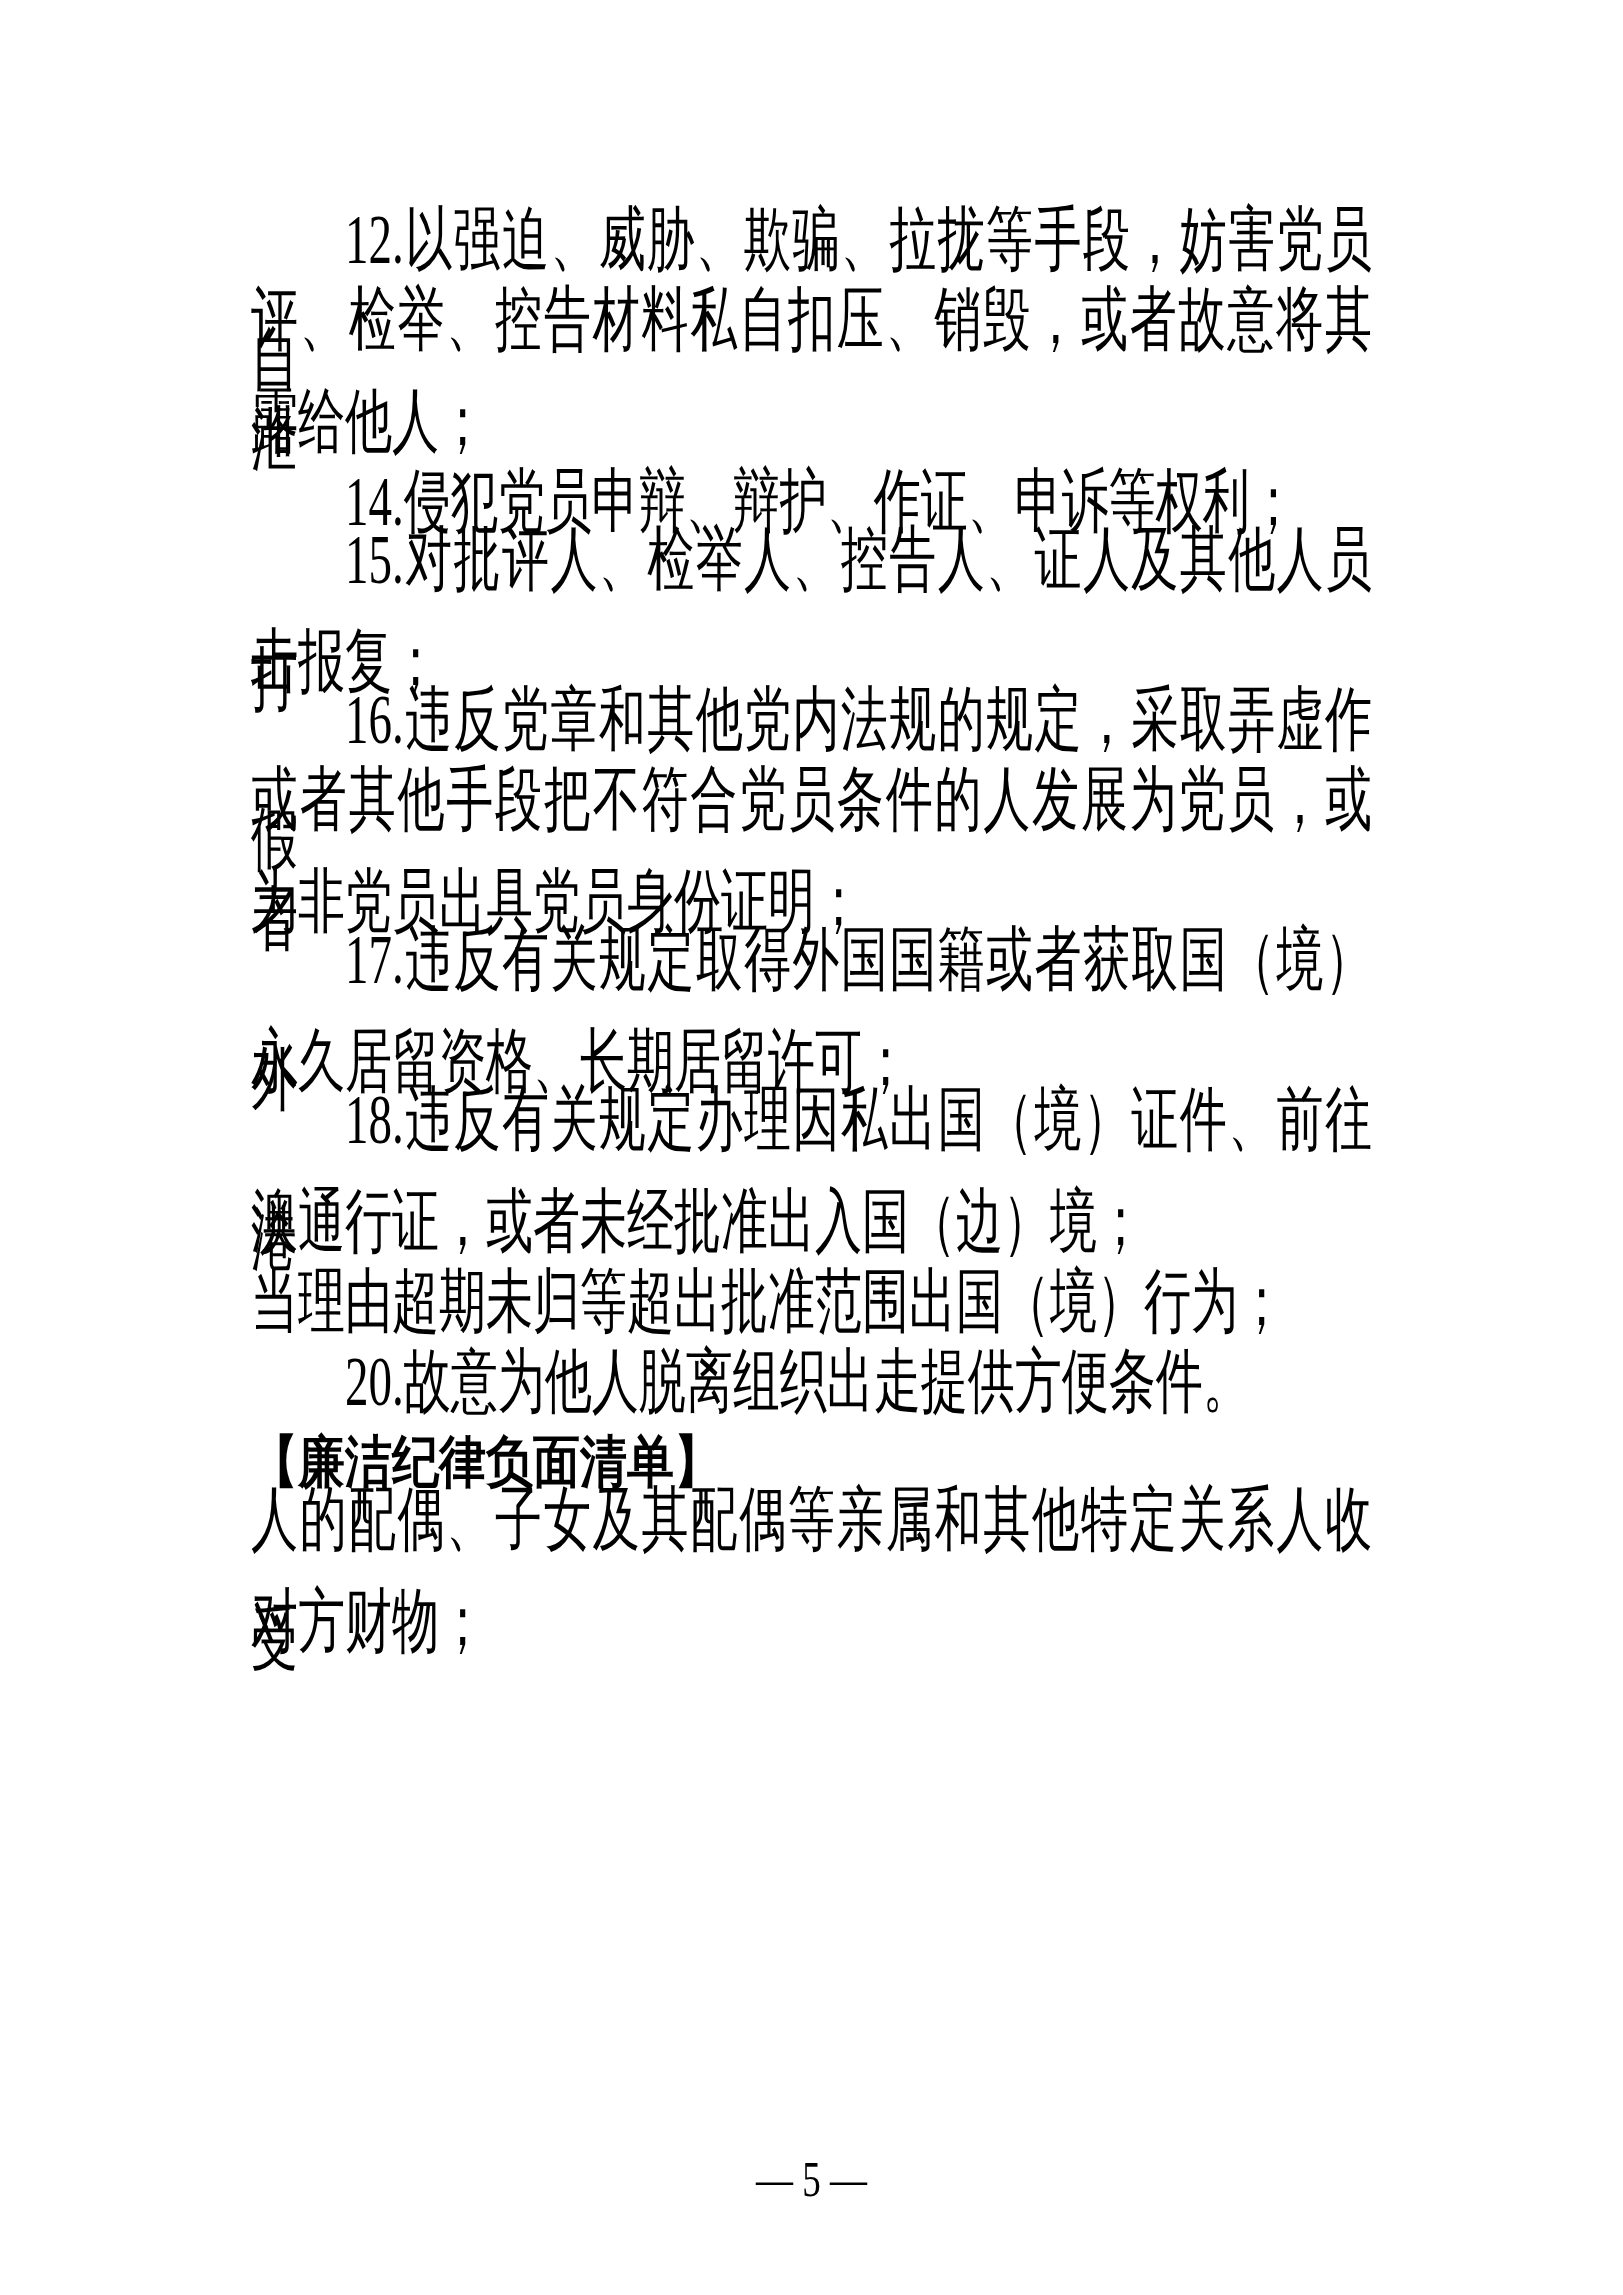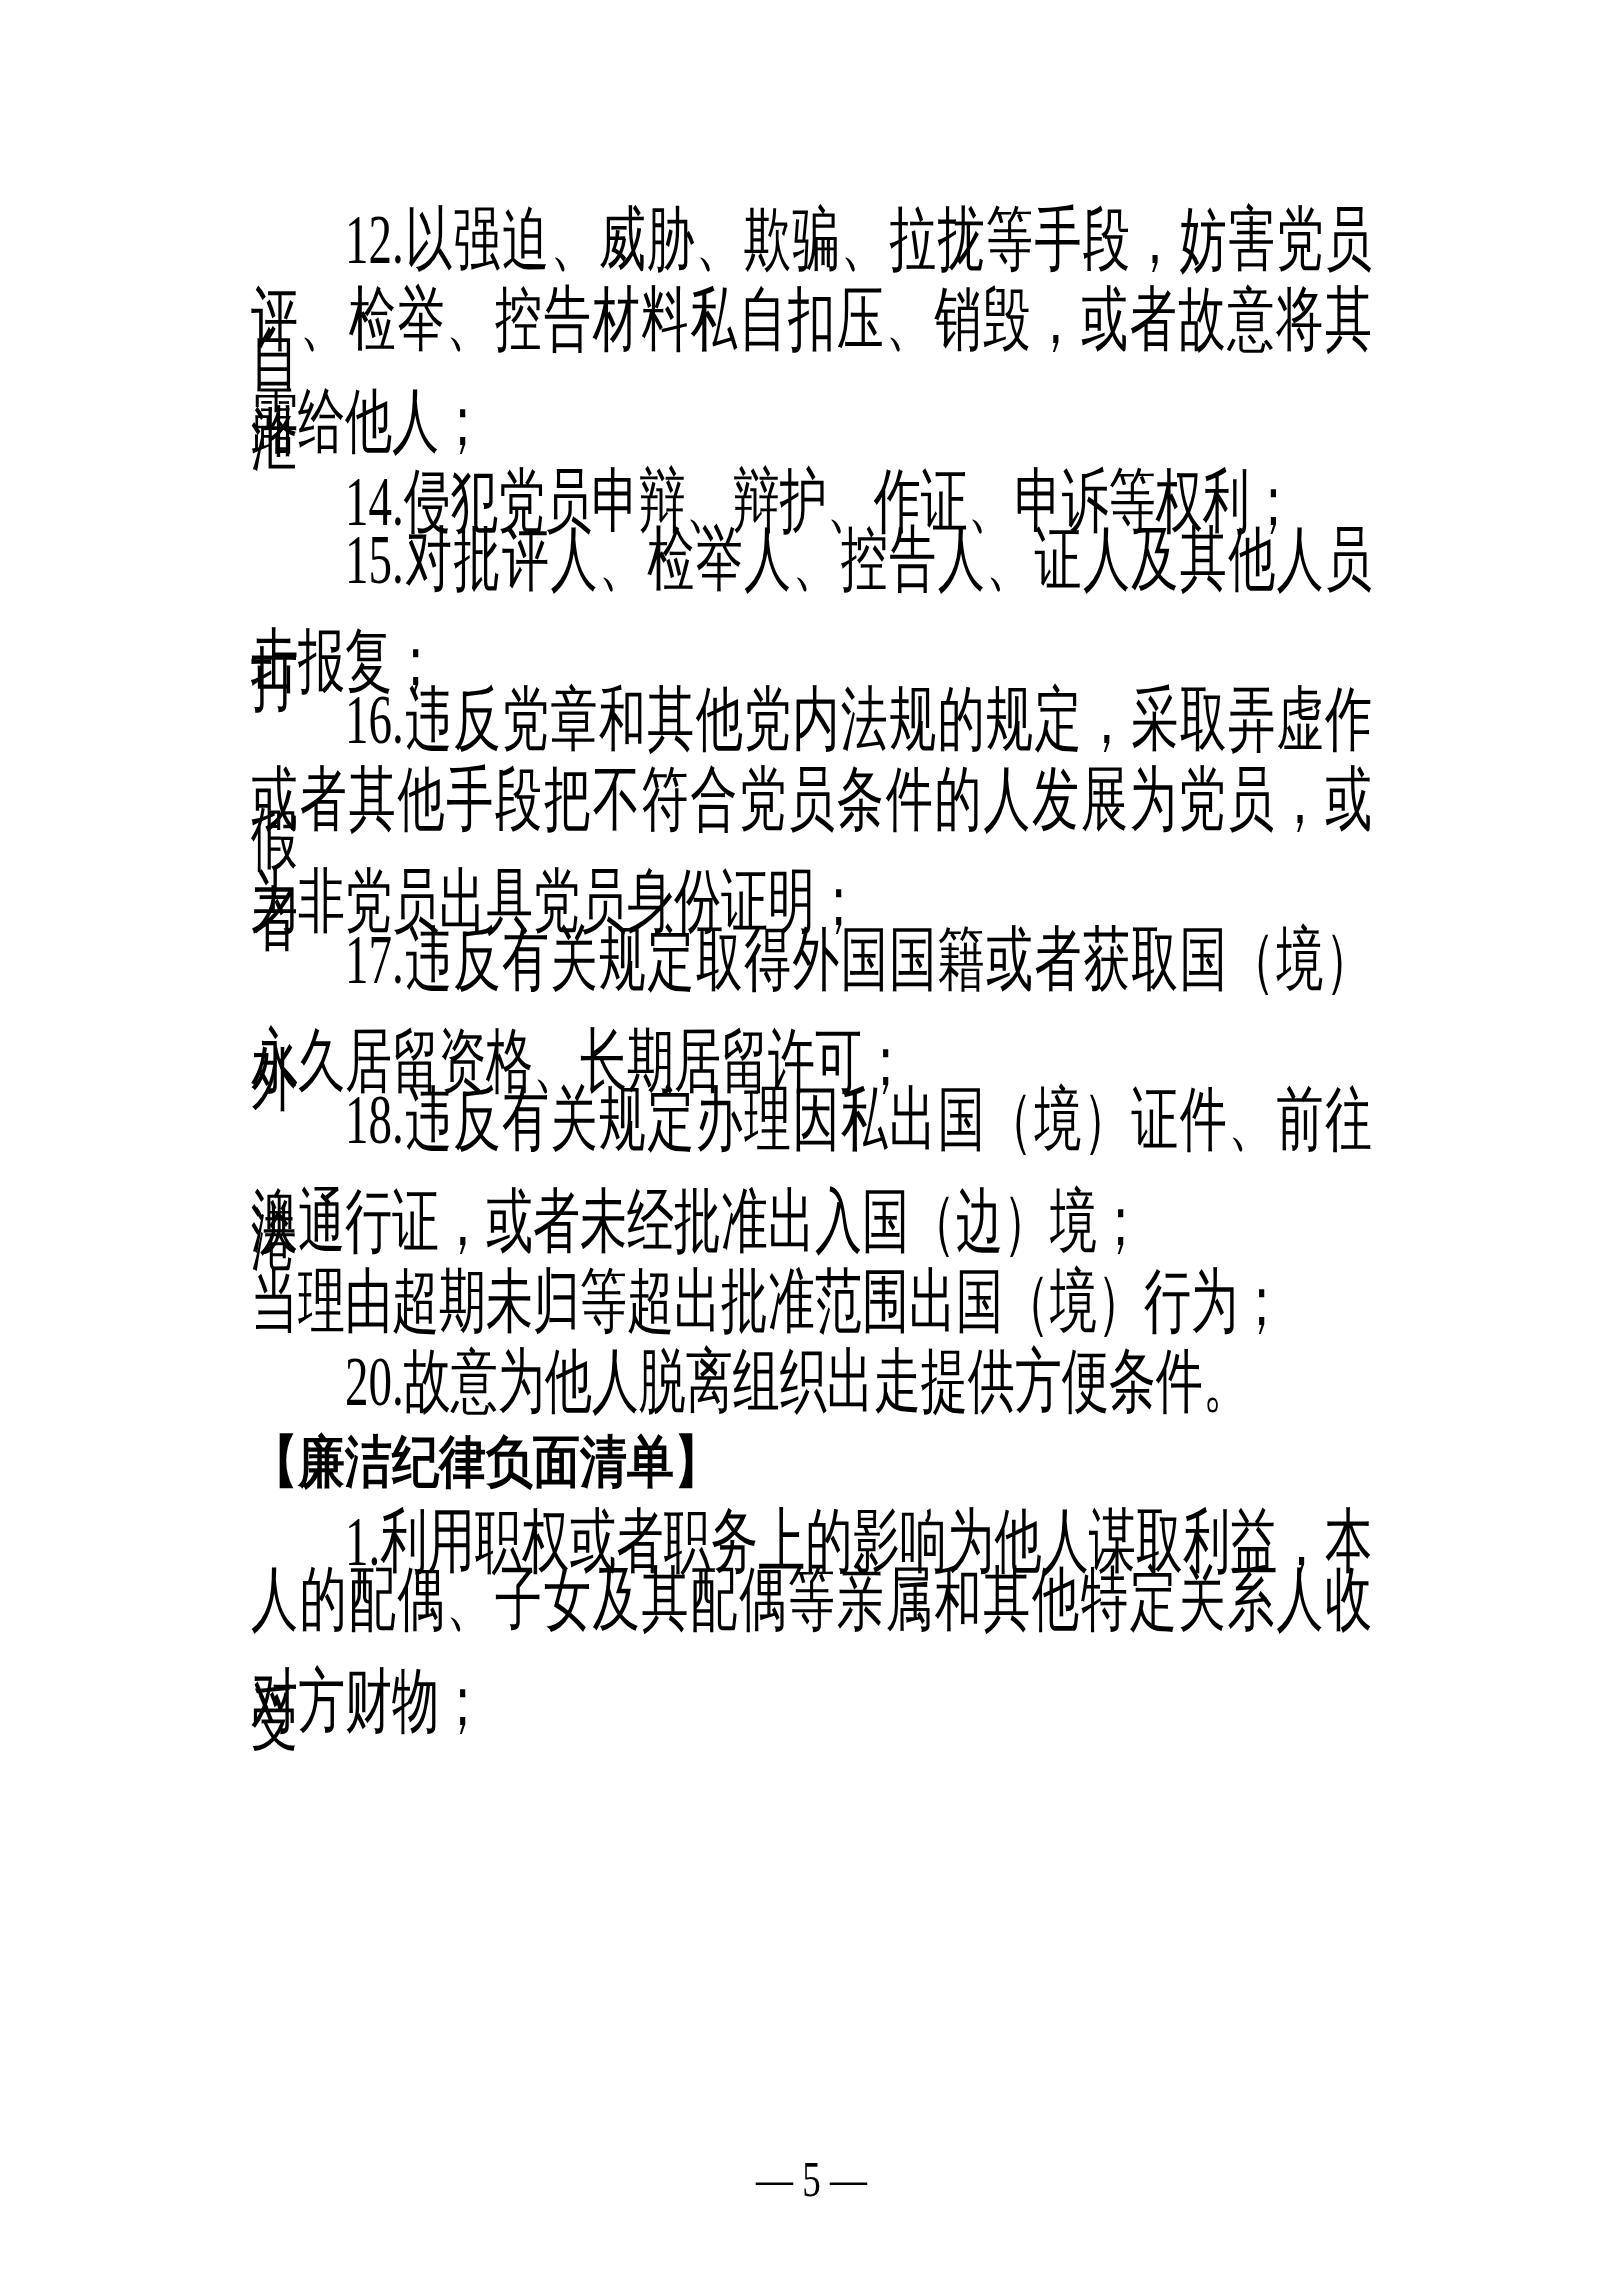--- a/index.html
+++ b/index.html
@@ -108,23 +108,20 @@
       </div>
       <div class="line">
         <span class="tx">当理由超期未归等超出批准范围出国（境）行为；</span>
       </div>
       <div class="line indent">
         <span class="tx">20.故意为他人脱离组织出走提供方便条件。</span>
       </div>
       <div class="line heading">
         <span class="tx">【廉洁纪律负面清单】</span>
       </div>
-      <div class="line indent justify">
-        <span class="tx">1.利用职权或者职务上的影响为他人谋取利益，本</span>
-      </div>
       <div class="line justify">
         <span class="tx">人的配偶、子女及其配偶等亲属和其他特定关系人收受</span>
       </div>
       <div class="line">
         <span class="tx">对方财物；</span>
       </div>
     </div>
 
   <div class="page-number">— 5 —</div>
 

